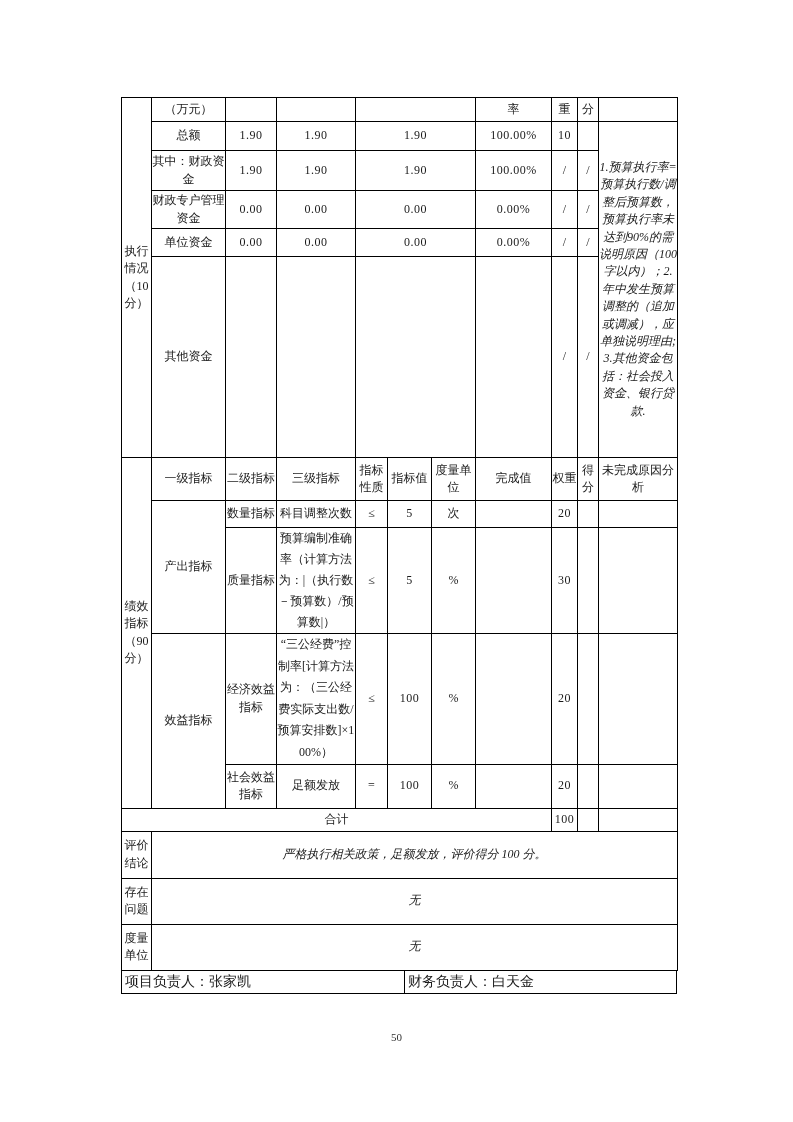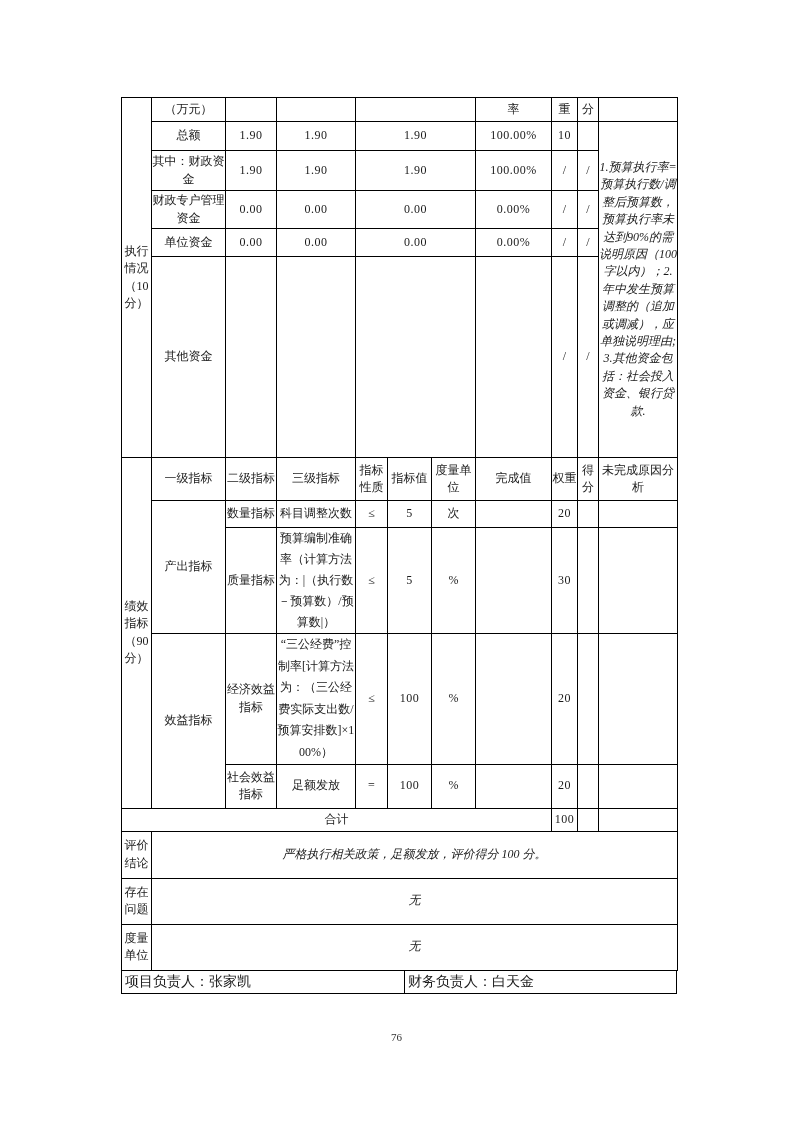--- a/index.html
+++ b/index.html
@@ -209,13 +209,13 @@
     </tr>
   </tbody>
     </table>
 
   <div class="sigrow">
     <div class="sigcell first">项目负责人：张家凯</div>
     <div class="sigcell second">财务负责人：白天金</div>
   </div>
 </div>
 
-<div class="pagenum">76</div>
+<div class="pagenum">50</div>
 
 </body></html>

